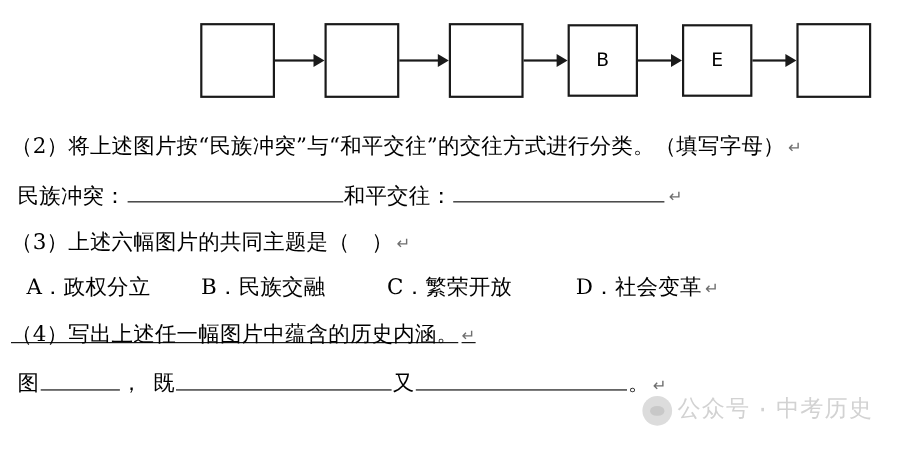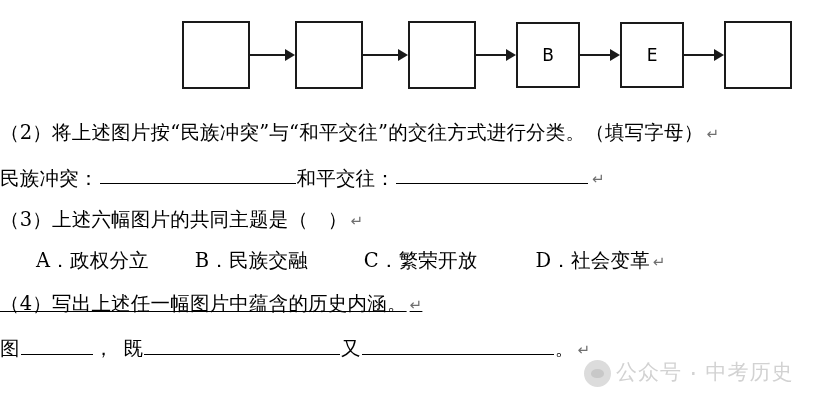--- a/index.html
+++ b/index.html
@@ -86,23 +86,23 @@
     top: 112px;
     width: 825px;
   }
   .line {
     position: relative;
     font-size: 19.5px;
     line-height: 1;
     white-space: nowrap;
     letter-spacing: 0.2px;
   }
-  .indent-1 { }
-  .indent-2 { padding-left: 36px; }
-  .indent-0 { padding-left: 0; }
+  .indent-1 { padding-left: 10px; }
+  .indent-2 { padding-left: 24px; }
+  .indent-0 { padding-left: 16px; }
 
   .ln1 { margin-top: 11px; }
   .ln2 { margin-top: 22px; }
   .ln3 { margin-top: 22px; }
   .ln4 { margin-top: 22px; }
   .ln5 { margin-top: 23px; text-decoration: underline; }
   .ln6 { margin-top: 22px; }
   .ln7 { margin-top: 26px; }
 
   .blank {

